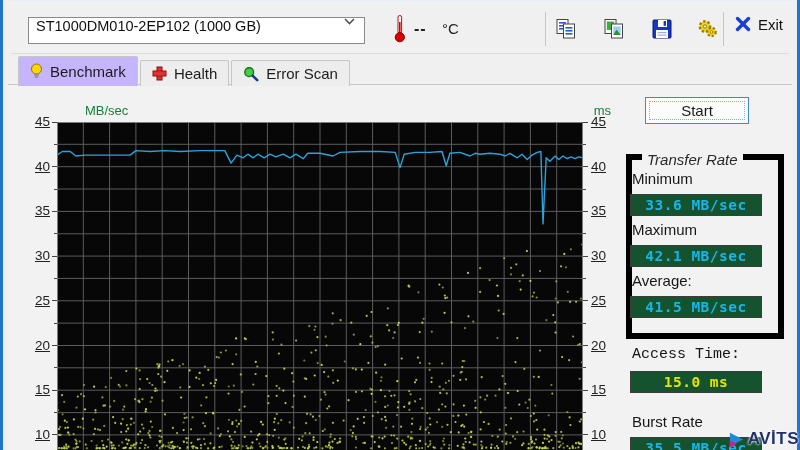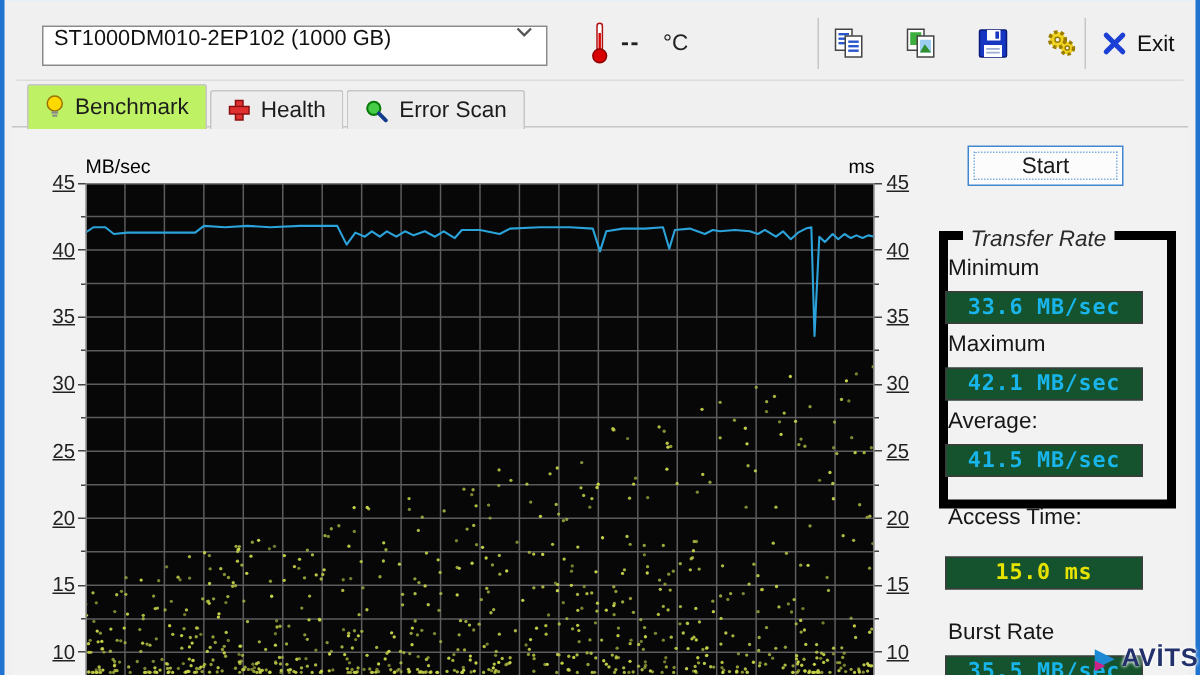--- a/index.html
+++ b/index.html
@@ -24,39 +24,39 @@
   .thermo{position:absolute;left:391px;top:13px;}
   .temp-val{position:absolute;left:411px;top:19px;font-size:16px;font-weight:bold;color:#222;letter-spacing:1px;}
   .temp-unit{position:absolute;left:439px;top:19px;font-size:15px;color:#222;}
   .sep{position:absolute;top:11px;height:34px;width:1px;background:#c6c6c6;}
   .tbtn{
     position:absolute;top:15px;width:26px;height:26px;border:1px solid transparent;background:transparent;
     padding:0;display:flex;align-items:center;justify-content:center;cursor:pointer;
   }
   .exit-btn{
     position:absolute;left:727px;top:14px;height:28px;border:1px solid transparent;background:transparent;
-    display:flex;align-items:center;gap:7px;padding:0 4px;cursor:pointer;
+    display:flex;gap:7px;padding:0 4px;cursor:pointer;
   }
   .exit-label{font-size:15px;color:#111;}
 
   
   .tabs{position:absolute;left:18px;top:56px;display:flex;align-items:flex-end;gap:2px;z-index:5;}
   .tab{
     display:flex;align-items:center;gap:7px;padding:0 11px;height:25px;
     background:#ededed;border:1px solid #c6c6c6;border-bottom:none;border-radius:2px 2px 0 0;
     font-size:15px;color:#1c1c1c;cursor:pointer;
   }
-  .tab.active{height:29px;background:#bef264;position:relative;z-index:6;}
+  .tab.active{height:29px;background:#c4b5fd;position:relative;z-index:6;}
   .tab-underline{position:absolute;left:8px;right:8px;top:84px;height:1px;background:#c6c6c6;z-index:4;}
 
   
   .page{position:absolute;left:8px;top:85px;width:784px;height:365px;background:#f2f2f2;}
 
   
-  .axis-unit{position:absolute;font-size:13px;color:#000000;z-index:10;}
+  .axis-unit{position:absolute;font-size:13px;color:#15803d;z-index:10;margin-left:28px;}
   .ylab{position:absolute;width:28px;font-size:13.5px;color:#222;z-index:10;line-height:18px;text-decoration:underline;}
   .ytick{position:absolute;height:1px;background:#444;z-index:10;}
   #plot{position:absolute;left:57px;top:122px;z-index:3;}
 
   
   .start-btn{
     position:absolute;left:645px;top:97px;width:104px;height:27px;background:#fcfcfc;
     border:1px solid #3f87cf;font-size:15px;color:#1a1a1a;cursor:pointer;font-family:inherit;
   }
   .start-btn::after{content:"";position:absolute;inset:3px;border:1px dotted #7fb0de;}
@@ -1101,21 +1101,21 @@
   <div class="groupbox">
     <span class="gb-title">Transfer Rate</span>
   </div>
   <div class="rlabel" style="top:170px;">Minimum</div>
   <div class="lcd cyan" style="top:194px;">33.6 MB/sec</div>
   <div class="rlabel" style="top:221px;">Maximum</div>
   <div class="lcd cyan" style="top:245px;">42.1 MB/sec</div>
   <div class="rlabel" style="top:272px;">Average:</div>
   <div class="lcd cyan" style="top:296px;">41.5 MB/sec</div>
 
-  <div class="rlabel" style="top:336px;">Access Time:</div>
+  <div class="rlabel" style="top:346px;font-family:Liberation Mono, monospace;">Access Time:</div>
   <div class="lcd yellow" style="top:371px;">15.0 ms</div>
 
   <div class="rlabel" style="top:413px;">Burst Rate</div>
   <div class="lcd cyan" style="top:437px;">35.5 MB/sec</div>
 
   <div class="watermark">
     <svg width="19" height="19" viewBox="0 0 20 20">
       <polygon points="3,3 17,10 3,17" fill="#1e8ad6"></polygon>
       <polygon points="3,11 10.5,14.7 3,18.5" fill="#cc2288"></polygon>
     </svg>

